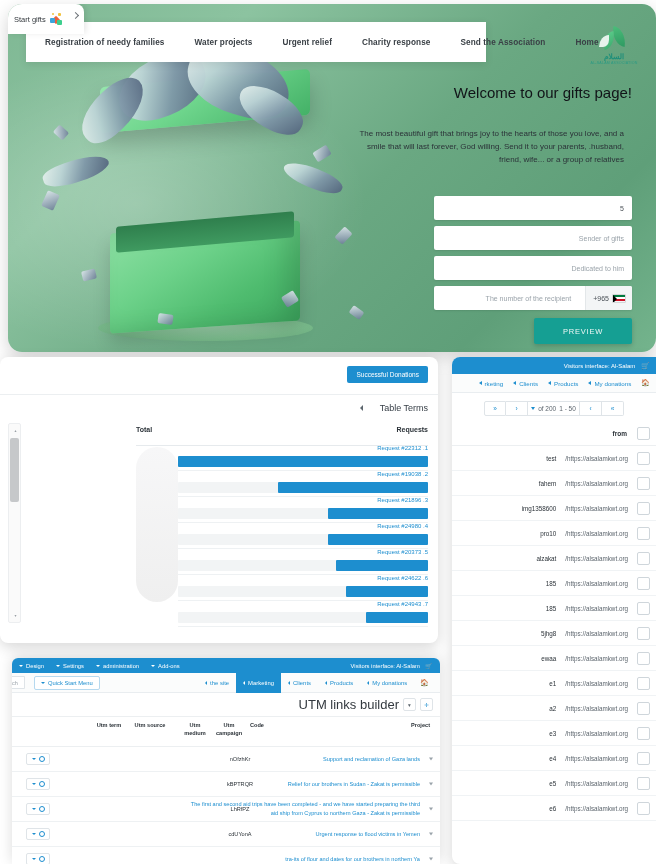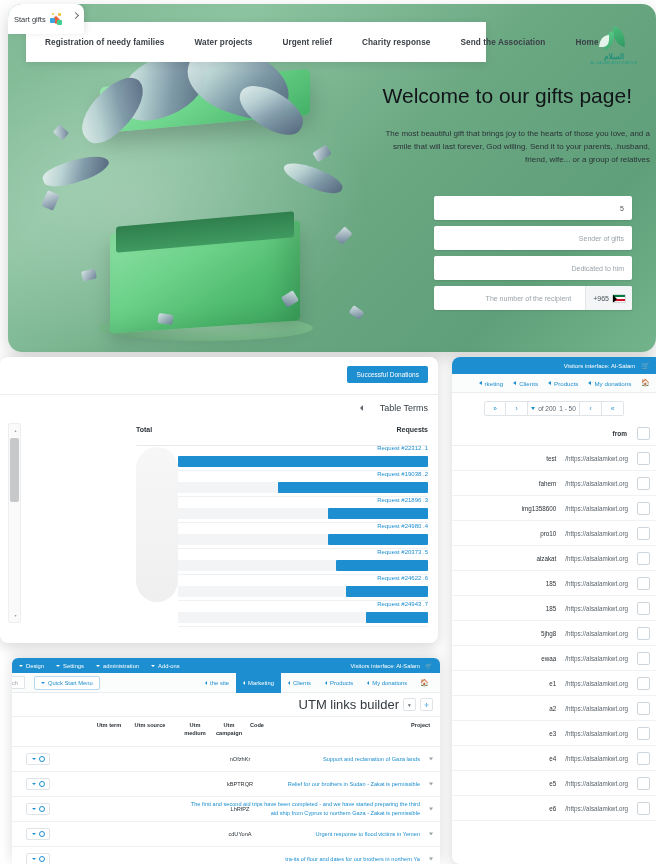--- a/index.html
+++ b/index.html
@@ -137,25 +137,25 @@
   }
   .leaf-c {
     position:absolute; left:0px; top:8px; width:10px; height:12px;
     background:#e6f3ec; border-radius: 100% 0 60% 0;
   }
   .brand-text { font-size:7.5px; color:#1f8f7a; font-weight:700; margin-top:1px; letter-spacing:0.4px; }
   .brand-sub  { font-size:3.6px; color:#2a9a84; letter-spacing:0.2px; }
 
   .hero-title {
     position:absolute; right:24px; top:80px; width:330px;
-    text-align:right; font-size:21px; color:#111418; font-weight:400;
+    text-align:right; font-size:15px; color:#111418; font-weight:400;
     direction: rtl;
   }
   .hero-desc {
-    position:absolute; right:6px; top:124px; width:268px;
+    position:absolute; right:32px; top:124px; width:268px;
     text-align:right; font-size:8px; line-height:1.62; color:#2b3238;
     direction: rtl;
   }
 
   .hero-form { position:absolute; right:24px; top:192px; width:198px; }
   .hf-field {
     position:relative; width:100%; height:24px; margin-bottom:6px;
     background:#ffffff; border:none; border-radius:2px;
     display:flex; align-items:center; justify-content:flex-end;
     box-shadow: 0 1px 2px rgba(0,0,0,0.10);
@@ -496,20 +496,21 @@
         <span class="phone-prefix">
           <span class="phone-code">+965</span>
           <span class="kw-flag">
             <span class="kw-g"></span>
               <span class="kw-w"></span>
               <span class="kw-r"></span>
               <span class="kw-b"></span>
           </span>
         </span>
       </div>
+      <button class="hf-preview">PREVIEW</button>
     </div>
 
     <div class="tab-chip">
       <span class="tab-chip-label">Start gifts</span>
       <span class="tab-chip-icon">
         <i class="ti-a"></i>
           <i class="ti-b"></i>
           <i class="ti-c"></i>
           <i class="ti-d"></i>
           <i class="ti-e"></i>

